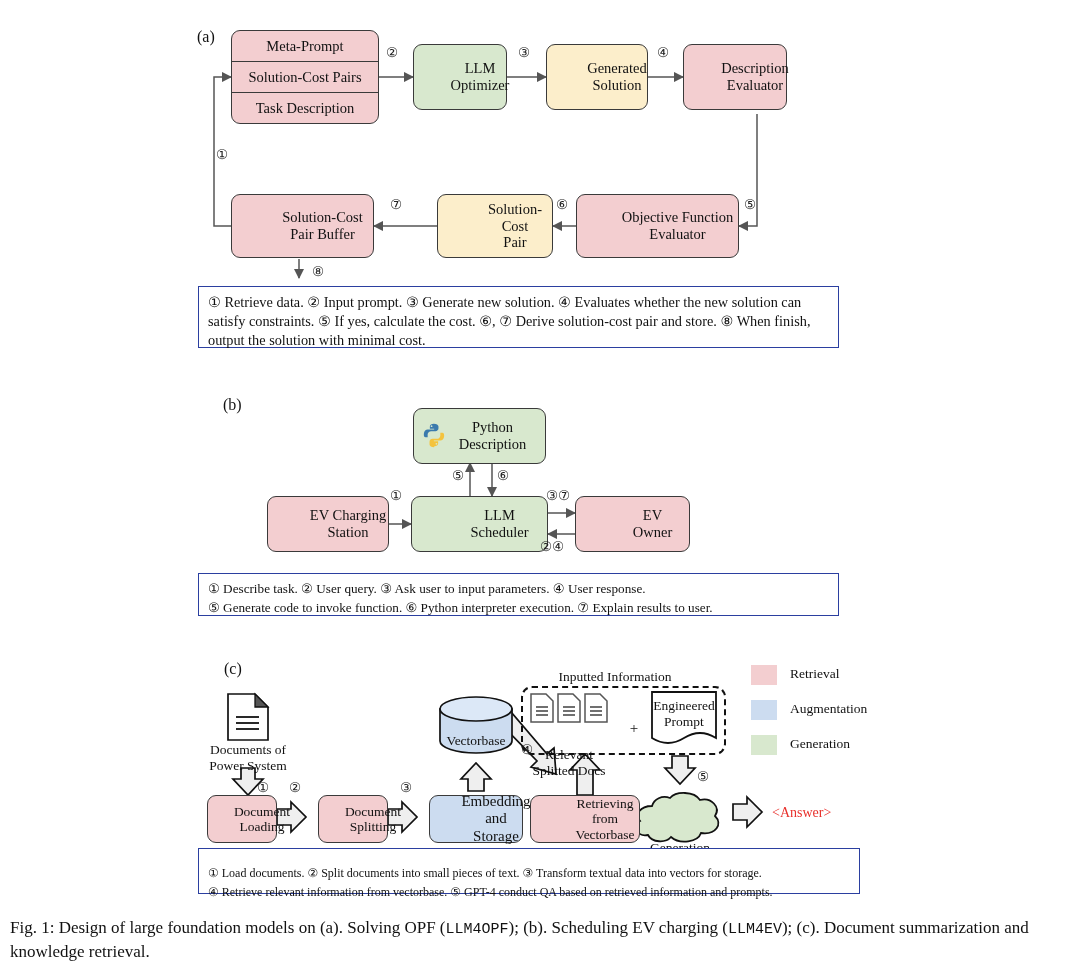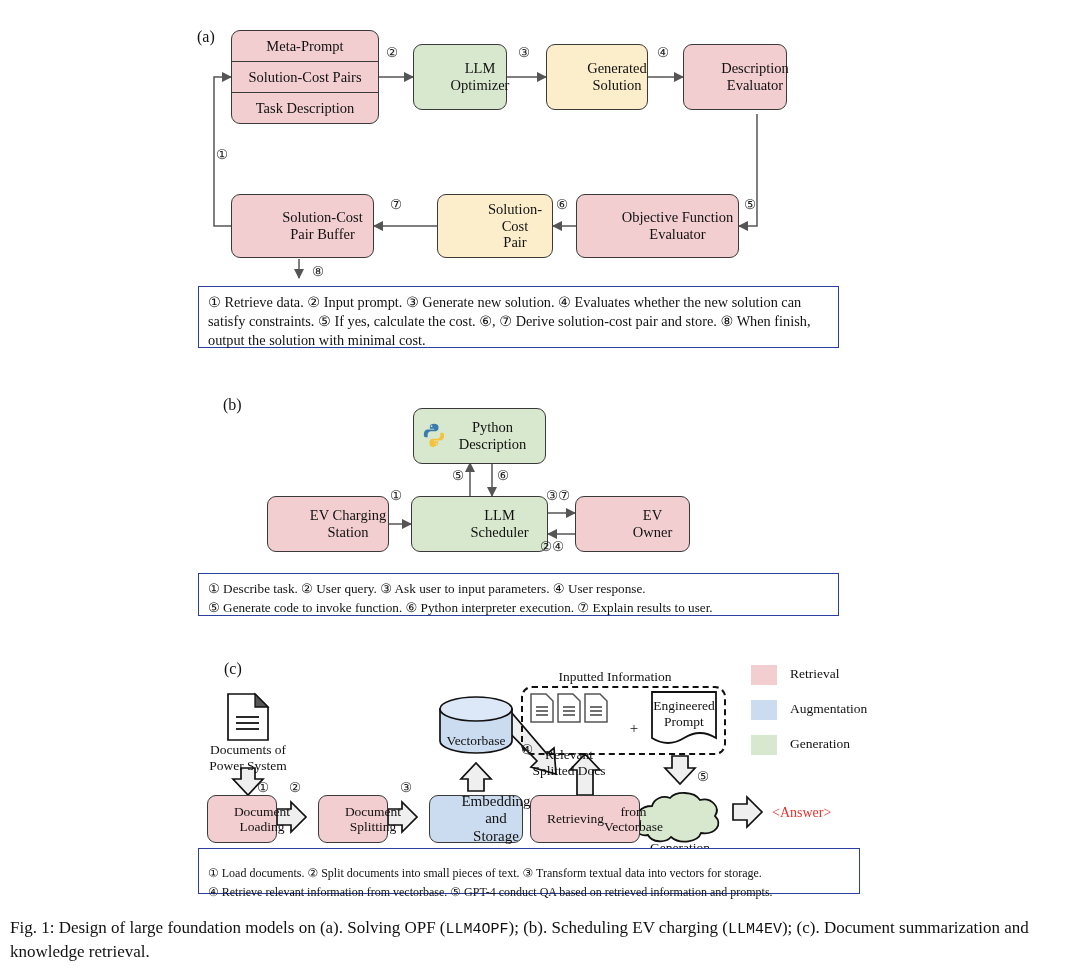--- a/index.html
+++ b/index.html
@@ -276,21 +276,21 @@
     <div>Splitting</div>
   </div>
 
   <div class="node blue" style="left:429px;top:795px;width:94px;height:48px;flex-direction:column;font-size:15px;">
     <div>Embedding</div>
     <div>and Storage</div>
   </div>
 
   <div class="ftext" style="left:426px;top:733px;width:100px;">Vectorbase</div>
 
-  <div class="node pink" style="left:530px;top:795px;width:110px;height:48px;flex-direction:row;font-size:13.5px;">
+  <div class="node pink" style="left:530px;top:795px;width:110px;height:48px;flex-direction:column;font-size:13.5px;">
     <div>Retrieving</div>
     <div>from Vectorbase</div>
   </div>
 
   <div class="ftext" style="left:640px;top:811px;width:80px;margin-top:48px;">GPT-4</div>
   <div class="ftext" style="left:640px;top:840px;width:80px;">Generation</div>
 
   <div class="answer" style="left:772px;top:805px;">&lt;Answer&gt;</div>
 
   <div class="ftext" style="left:510px;top:669px;width:210px;">Inputted Information</div>

